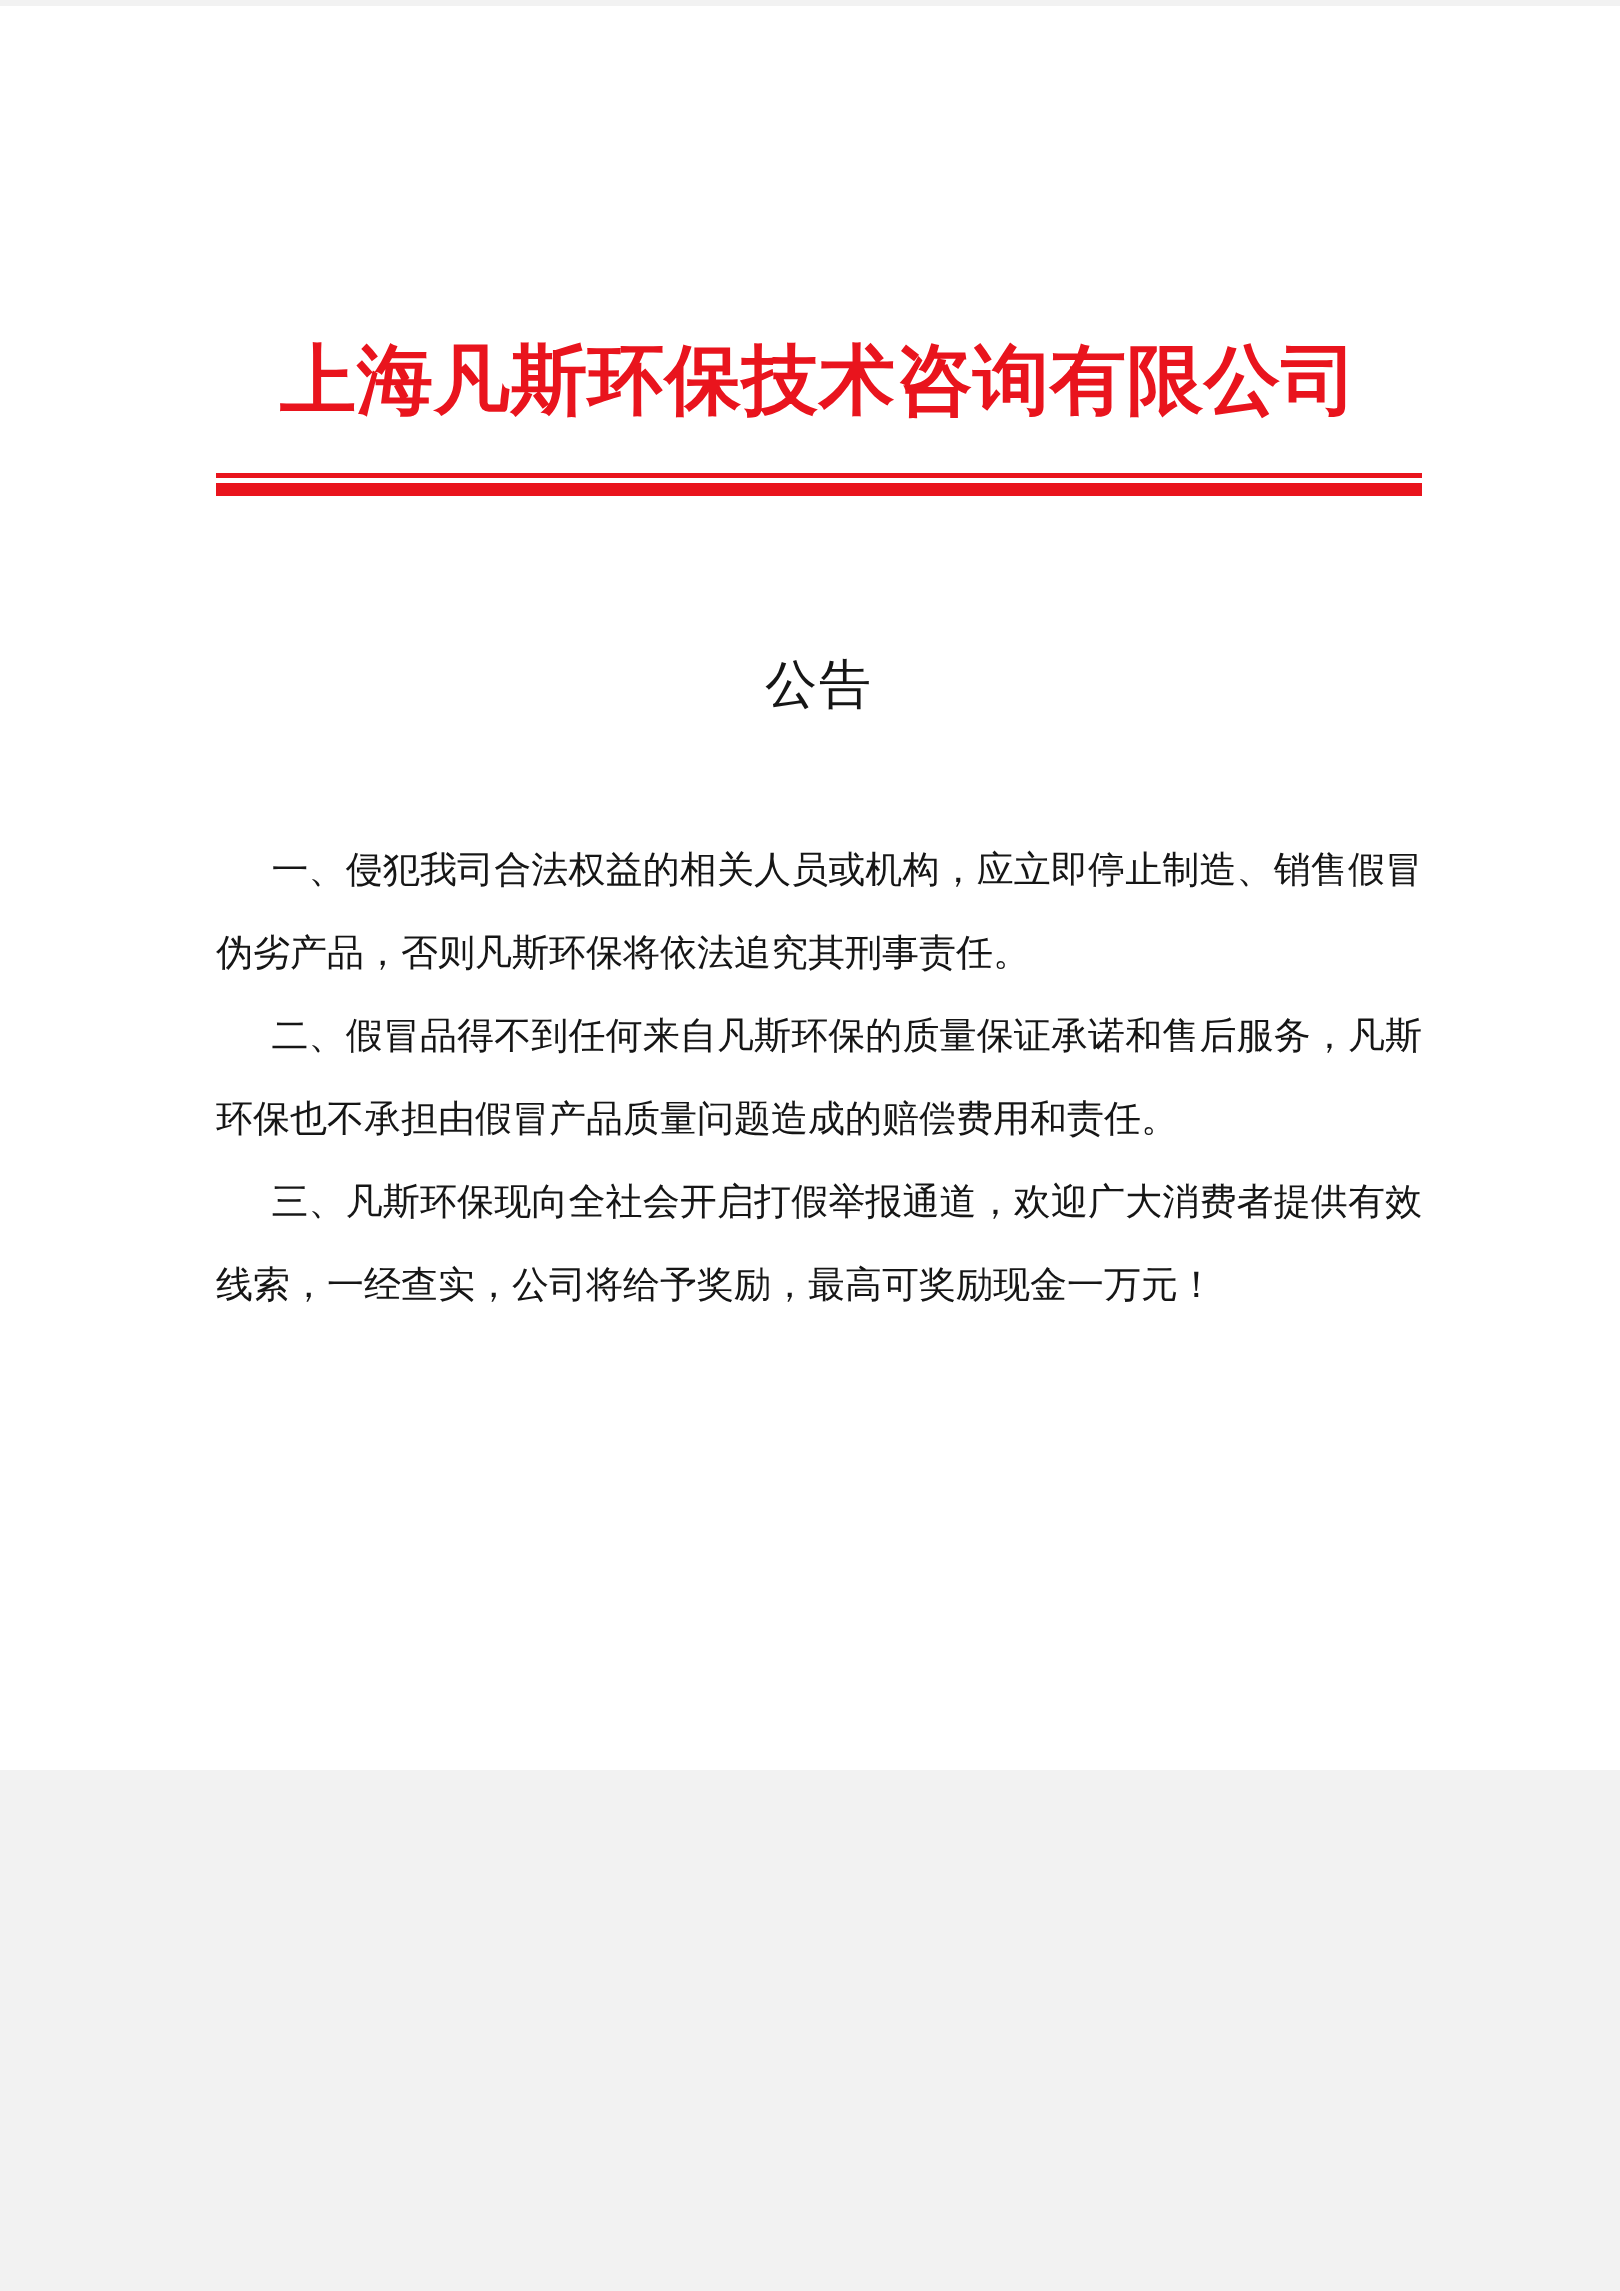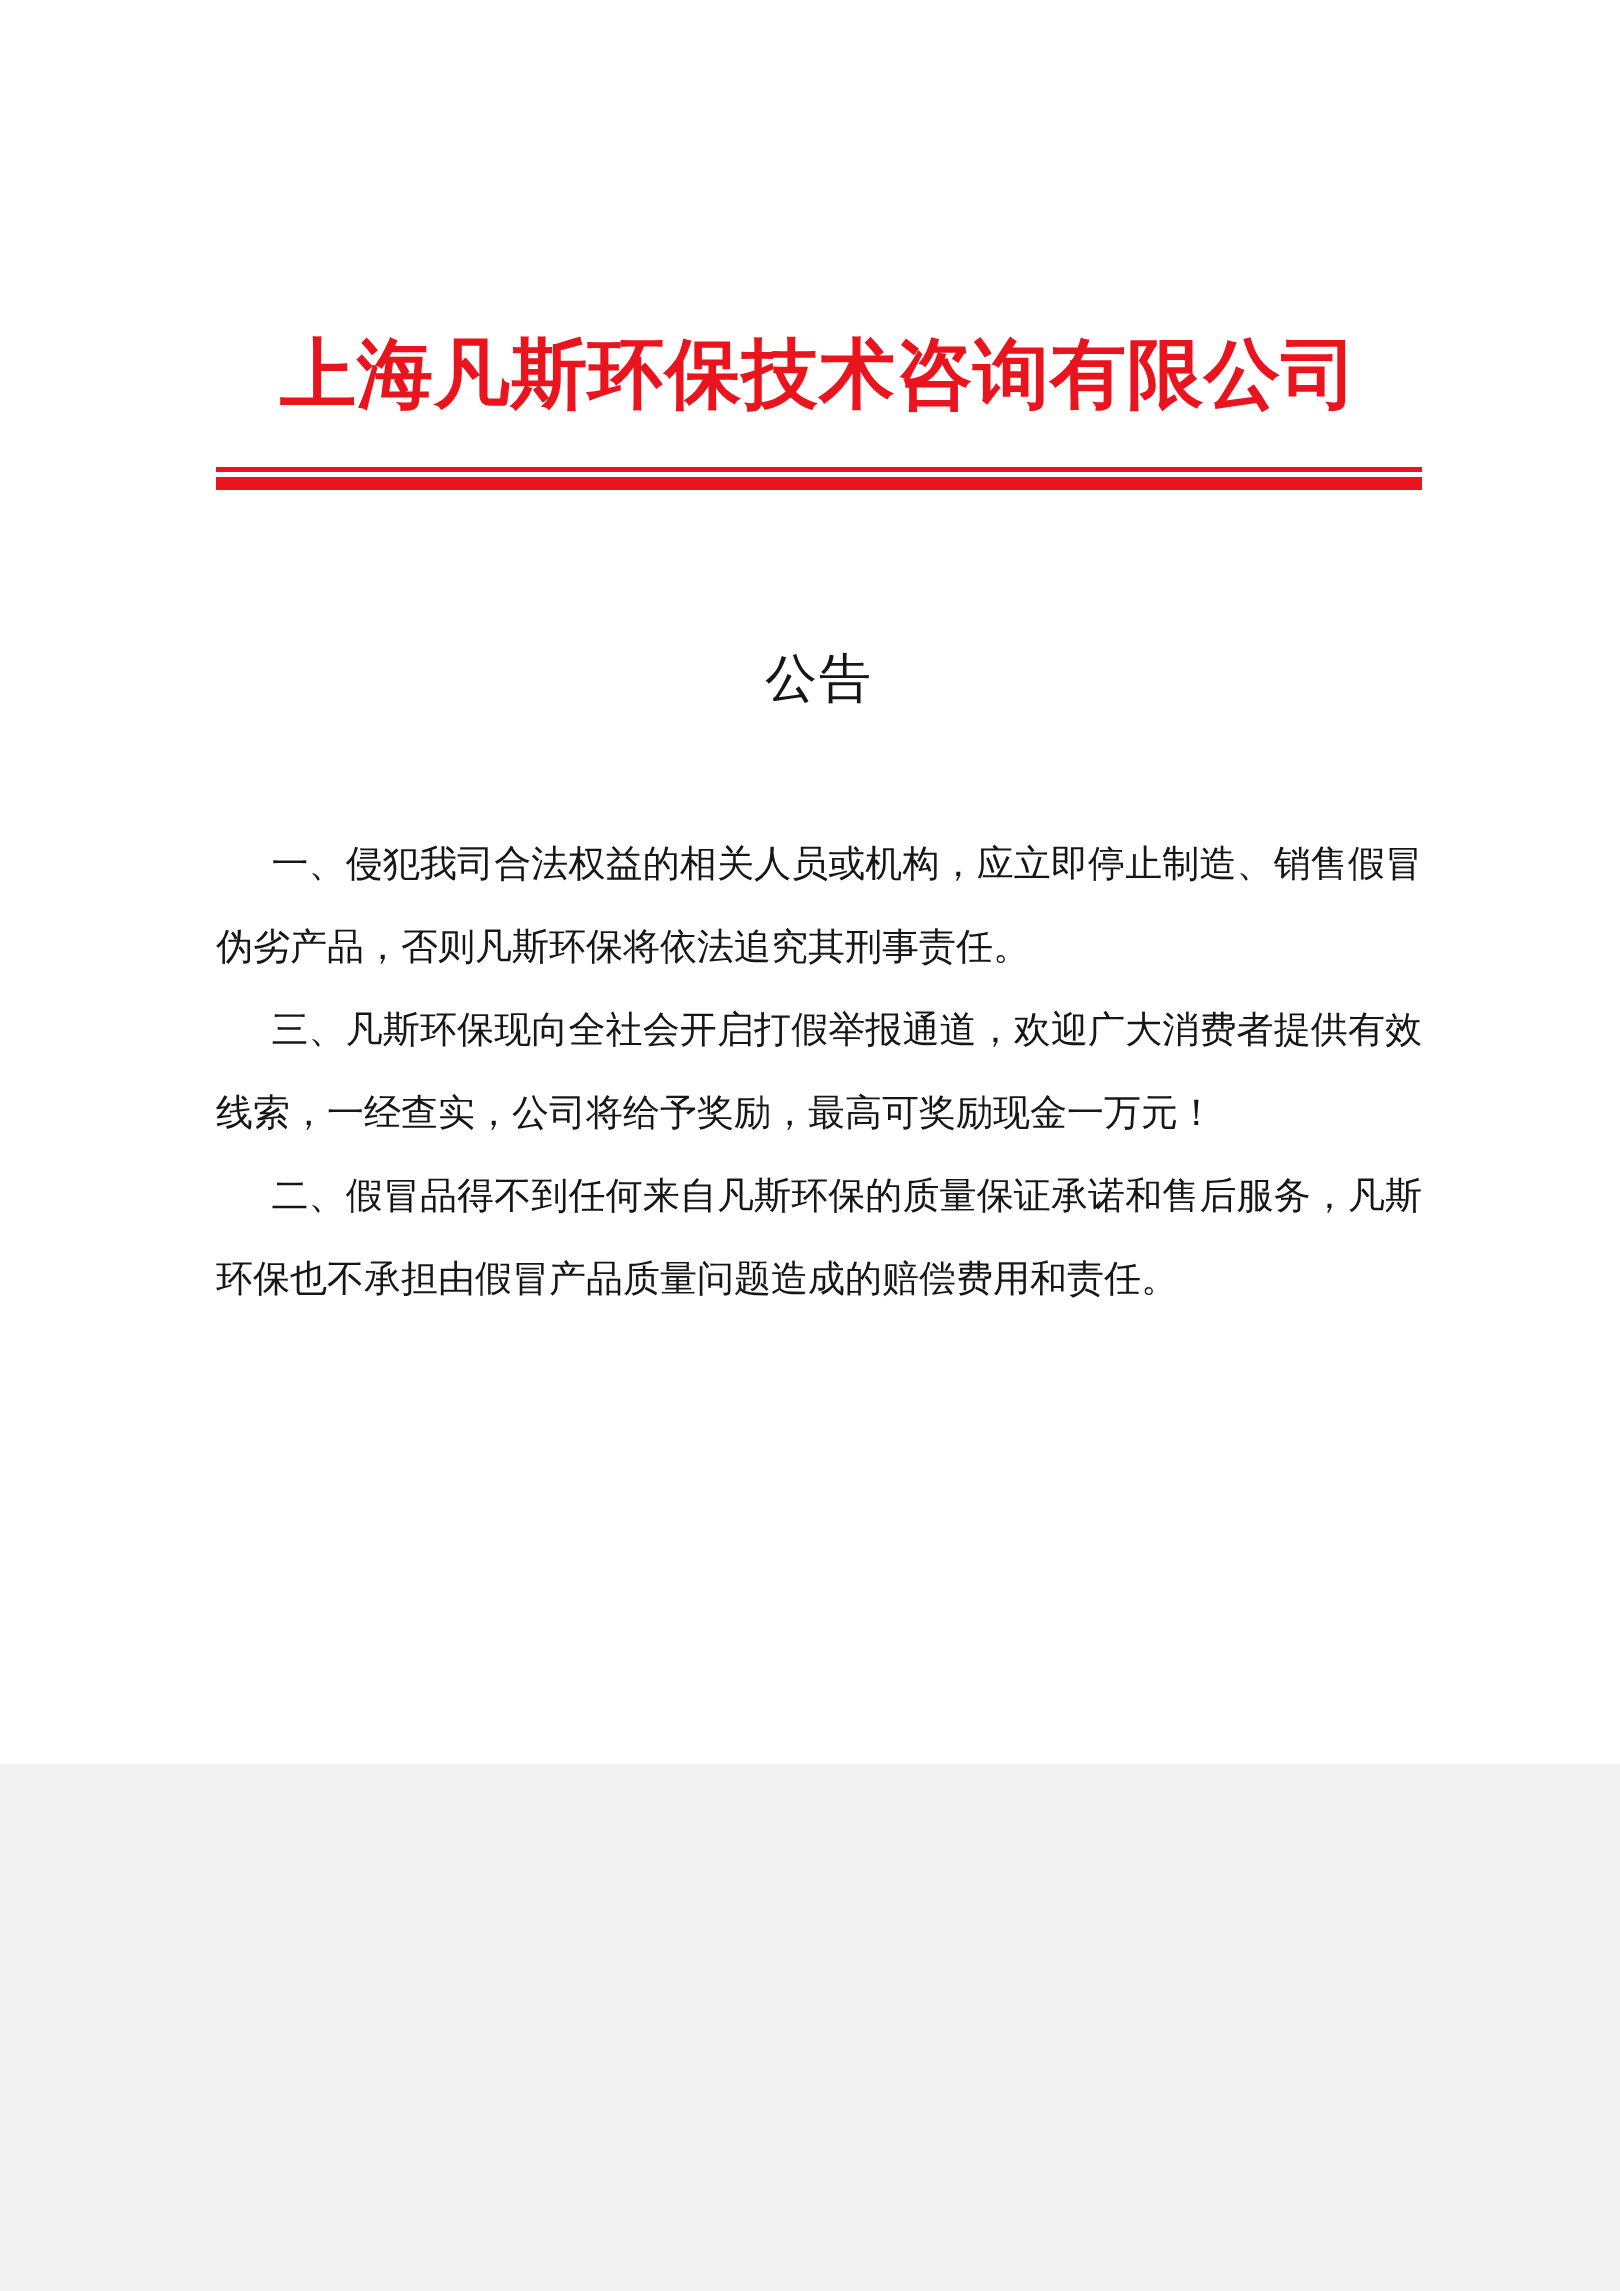--- a/index.html
+++ b/index.html
@@ -6,21 +6,21 @@
     --accent-color:#e9141d;
     --text-color:#161616;
     --page-background:#ffffff;
   }
   *{margin:0;padding:0;box-sizing:border-box;}
   html,body{background:#f2f2f2;}
   .page{
     position:relative;
     width:1620px;
     height:1764px;
-    margin:0 auto;
+    margin:6px auto;
     background:var(--page-background);
     font-family:"Liberation Serif","DejaVu Serif",serif;
     color:var(--text-color);
     overflow:hidden;
   }
   .content{
     width:1206px;
     margin:0 0 0 216px;
   }
   .company{
@@ -73,19 +73,19 @@
 
     <div class="divider">
       <div class="rule-thin"></div>
       <div class="rule-thick"></div>
     </div>
 
     <h2 class="doc-title">公告</h2>
 
     <main class="body-text">
       <p class="para indent-15">一、侵犯我司合法权益的相关人员或机构，应立即停止制造、销售假冒伪劣产品，否则凡斯环保将依法追究其刑事责任。</p>
+      <p class="para indent-15">二、假冒品得不到任何来自凡斯环保的质量保证承诺和售后服务，凡斯环保也不承担由假冒产品质量问题造成的赔偿费用和责任。</p>
       <p class="para indent-15">三、凡斯环保现向全社会开启打假举报通道，欢迎广大消费者提供有效线索，一经查实，公司将给予奖励，最高可奖励现金一万元！</p>
-      <p class="para indent-15">二、假冒品得不到任何来自凡斯环保的质量保证承诺和售后服务，凡斯环保也不承担由假冒产品质量问题造成的赔偿费用和责任。</p>
     </main>
 
   </div>
 </div>
 
 
 </body></html>

